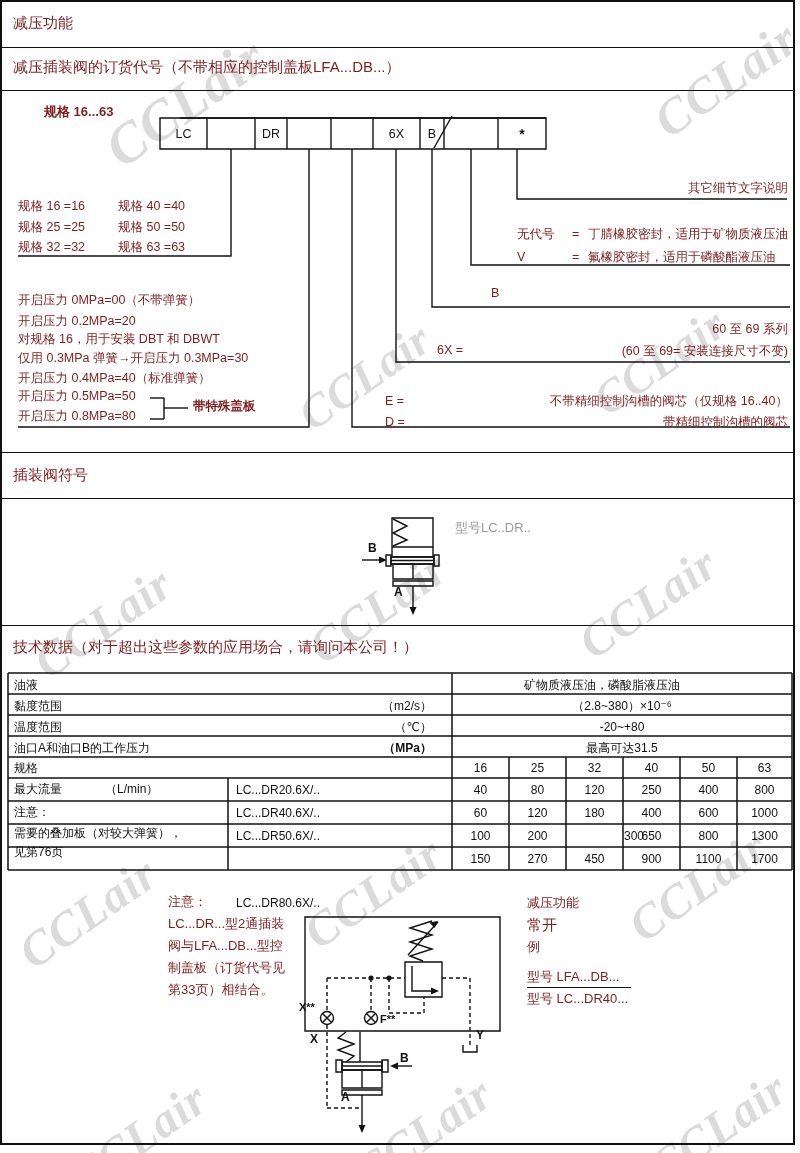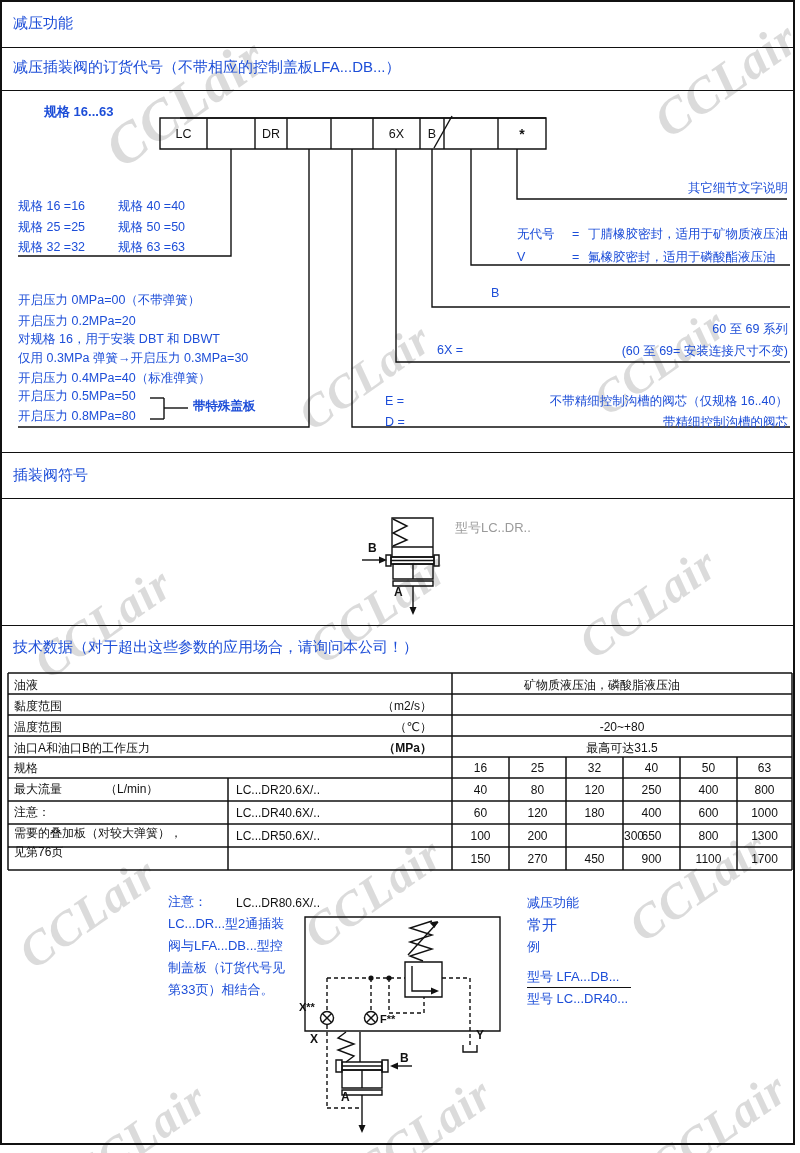--- a/index.html
+++ b/index.html
@@ -1,20 +1,20 @@
 <!DOCTYPE html>
 <html><head>
 <meta charset="utf-8">
 <style>
   html,body{margin:0;padding:0;background:#e8e8e8;}
   #canvas{position:relative;width:800px;height:1153px;background:#ffffff;overflow:hidden;
           font-family:"Liberation Sans","DejaVu Sans",sans-serif;color:#111;}
   .frame{position:absolute;left:0;top:0;width:791px;height:1141px;border:2px solid #111;}
   .hr{position:absolute;left:2px;width:791px;border-top:1.6px solid #111;}
-  .t{position:absolute;white-space:nowrap;font-size:12.5px;line-height:15px;color:#1d4ed8;}
+  .t{position:absolute;white-space:nowrap;font-size:12.5px;line-height:15px;color:#7f1d1d;}
   .title{font-size:15px;line-height:18px;}
   .b{font-weight:bold;}
   .ra{text-align:right;}
   .gray{color:#9a9a9a;}
   .boxlabel{position:absolute;top:126px;height:16px;line-height:16px;text-align:center;font-size:12.5px;}
   .port{position:absolute;font-weight:bold;font-size:12px;line-height:13px;white-space:nowrap;}
   .cell{position:absolute;font-size:12px;line-height:14px;white-space:nowrap;}
   .vcell{position:absolute;font-size:12px;line-height:14px;text-align:center;}
   .wm{position:absolute;font-family:"Liberation Serif","DejaVu Serif",serif;
       font-weight:bold;font-style:italic;color:#c6c6c6;opacity:.62;
@@ -179,20 +179,21 @@
       <line x1="680" y1="132" x2="680" y2="245"></line>
       <line x1="737" y1="132" x2="737" y2="245"></line>
     </g>
   </svg>
 
   <div class="cell" style="left:14px;top:678px;">油液</div>
   <div class="vcell" style="left:452px;top:678px;width:300px;">矿物质液压油，磷酸脂液压油</div>
 
   <div class="cell" style="left:14px;top:699px;">黏度范围</div>
   <div class="cell ra" style="left:330px;top:699px;width:102px;">（m2/s）</div>
+  <div class="vcell" style="left:452px;top:699px;width:340px;">（2.8~380）×10⁻⁶</div>
 
   <div class="cell" style="left:14px;top:720px;">温度范围</div>
   <div class="cell ra" style="left:330px;top:720px;width:102px;">（℃）</div>
   <div class="vcell" style="left:452px;top:720px;width:340px;">-20~+80</div>
 
   <div class="cell" style="left:14px;top:741px;">油口A和油口B的工作压力</div>
   <div class="cell ra" style="left:330px;top:741px;width:102px;font-weight:bold;">（MPa）</div>
   <div class="vcell" style="left:452px;top:741px;width:340px;">最高可达31.5</div>
 
   <div class="cell" style="left:14px;top:761px;">规格</div>

